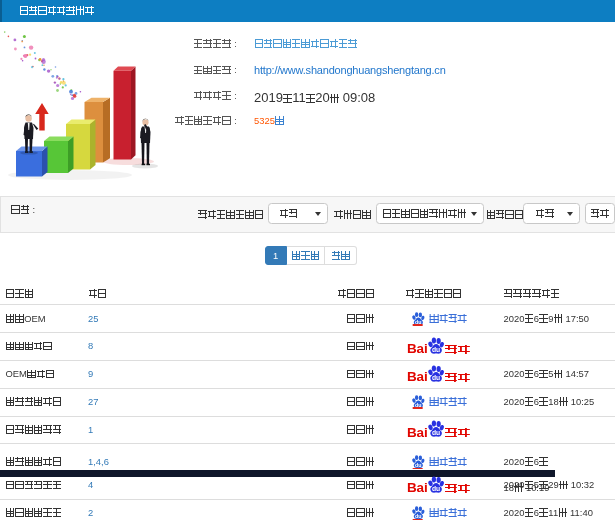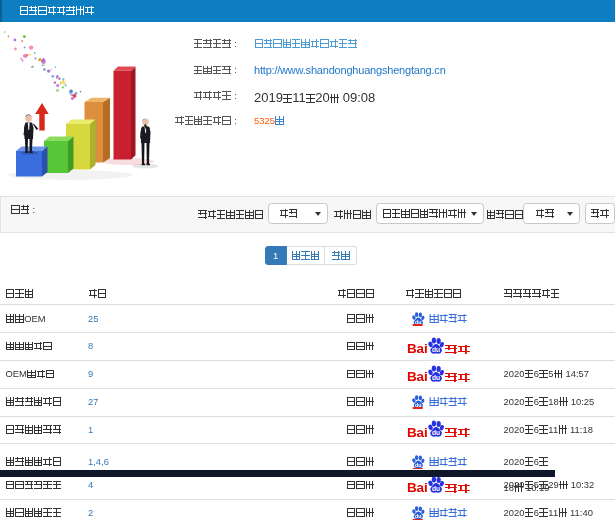--- a/index.html
+++ b/index.html
@@ -171,20 +171,21 @@
 <div class="abs" style="left:438.5px;top:0;height:100%;line-height:25.78px;font-size:9.4px;transform:translateX(-50%);white-space:nowrap"><span style="display:inline-block;position:relative;width:15px;height:16px;vertical-align:-5px"><span style="position:absolute;left:0;top:0;line-height:0"><svg width="15" height="15" viewBox="0 0 24 24" style="display:inline-block;vertical-align:baseline">
             <g fill="#2b5fd9">
               <ellipse cx="5.2" cy="10.5" rx="2.6" ry="3.6" transform="rotate(-20 5.2 10.5)"></ellipse>
               <ellipse cx="9.5" cy="5.8" rx="2.7" ry="3.8"></ellipse>
               <ellipse cx="15.5" cy="6.2" rx="2.7" ry="3.8"></ellipse>
               <ellipse cx="19.5" cy="11" rx="2.5" ry="3.5" transform="rotate(18 19.5 11)"></ellipse>
               <path d="M12.3 10.2 C14.8 10.2 15.8 12.5 17.5 14.2 C19.2 15.9 20 17 19.4 19.2 C18.8 21.4 16.8 22.3 14.9 22.3 C13 22.3 12.4 21.9 12.3 21.9 C12.2 21.9 11.6 22.3 9.7 22.3 C7.8 22.3 5.8 21.4 5.2 19.2 C4.6 17 5.4 15.9 7.1 14.2 C8.8 12.5 9.8 10.2 12.3 10.2 Z"></path>
             </g>
             <text x="12.3" y="20" font-size="8.5" fill="#fff" text-anchor="middle" font-family="Liberation Sans" font-weight="bold">du</text>
           </svg></span><span style="position:absolute;left:2px;top:13.6px;width:10.5px;height:1.7px;background:#e1251b"></span></span> <span style="color:#3a6fd8;margin-left:1.5px"><b class="z z5"></b><b class="z z2"></b><b class="z z4"></b><b class="z z2"></b></span></div>
+<div class="abs" style="left:503.5px;top:0;height:100%;line-height:25.78px;font-size:9.4px;">2020<b class="z z0"></b>6<b class="z z0"></b>9<b class="z z3"></b> 17:50</div>
 </div>
 <div class="abs" style="left:0;top:333.33px;width:615px;height:27.78px;border-bottom:1px solid #ddd;color:#333">
 <div class="abs" style="left:5.4px;top:0;height:100%;line-height:25.78px;font-size:9.4px;"><b class="z z5"></b><b class="z z5"></b><b class="z z5"></b><b class="z z2"></b><b class="z z1"></b></div>
 <div class="abs" style="left:88.0px;top:0;height:100%;line-height:25.78px;font-size:9.4px;"><span style="color:#337ab7">8</span></div>
 <div class="abs" style="left:346.4px;top:0;height:100%;line-height:25.78px;font-size:9.4px;"><b class="z z1"></b><b class="z z1"></b><b class="z z3"></b></div>
 <div class="abs" style="left:438.5px;top:0;height:100%;line-height:25.78px;font-size:9.4px;transform:translateX(-50%);white-space:nowrap"><span style="color:#e10601;font-weight:bold;font-size:13.5px;letter-spacing:-0.1px;vertical-align:-4.2px">Bai</span><span style="display:inline-block;vertical-align:-5.5px;margin:0 -1px;line-height:0"><svg width="19" height="19" viewBox="0 0 24 24" style="display:inline-block;vertical-align:baseline">
           <g fill="#2932e1">
             <ellipse cx="5.2" cy="10.5" rx="2.6" ry="3.6" transform="rotate(-20 5.2 10.5)"></ellipse>
             <ellipse cx="9.5" cy="5.8" rx="2.7" ry="3.8"></ellipse>
             <ellipse cx="15.5" cy="6.2" rx="2.7" ry="3.8"></ellipse>
@@ -233,21 +234,20 @@
 <div class="abs" style="left:438.5px;top:0;height:100%;line-height:25.78px;font-size:9.4px;transform:translateX(-50%);white-space:nowrap"><span style="color:#e10601;font-weight:bold;font-size:13.5px;letter-spacing:-0.1px;vertical-align:-4.2px">Bai</span><span style="display:inline-block;vertical-align:-5.5px;margin:0 -1px;line-height:0"><svg width="19" height="19" viewBox="0 0 24 24" style="display:inline-block;vertical-align:baseline">
           <g fill="#2932e1">
             <ellipse cx="5.2" cy="10.5" rx="2.6" ry="3.6" transform="rotate(-20 5.2 10.5)"></ellipse>
             <ellipse cx="9.5" cy="5.8" rx="2.7" ry="3.8"></ellipse>
             <ellipse cx="15.5" cy="6.2" rx="2.7" ry="3.8"></ellipse>
             <ellipse cx="19.5" cy="11" rx="2.5" ry="3.5" transform="rotate(18 19.5 11)"></ellipse>
             <path d="M12.3 10.2 C14.8 10.2 15.8 12.5 17.5 14.2 C19.2 15.9 20 17 19.4 19.2 C18.8 21.4 16.8 22.3 14.9 22.3 C13 22.3 12.4 21.9 12.3 21.9 C12.2 21.9 11.6 22.3 9.7 22.3 C7.8 22.3 5.8 21.4 5.2 19.2 C4.6 17 5.4 15.9 7.1 14.2 C8.8 12.5 9.8 10.2 12.3 10.2 Z"></path>
           </g>
           <text x="12.3" y="20" font-size="8.5" fill="#fff" text-anchor="middle" font-family="Liberation Sans" font-weight="bold">du</text>
         </svg></span><span style="color:#e10601;font-weight:bold"><b class="z big z4 zb"></b><b class="z big z2 zb"></b></span></div>
-<div class="abs" style="left:503.5px;top:0;height:100%;line-height:25.78px;font-size:9.4px;">2020<b class="z z0"></b>6<b class="z z0"></b>11<b class="z z3"></b> 11:18</div>
 </div>
 <div class="abs" style="left:0;top:449px;width:555px;height:27.78px;border-bottom:7px solid #0f172a;color:#333">
 <div class="abs" style="left:5.4px;top:0;height:100%;line-height:25.78px;font-size:9.4px;"><b class="z z5"></b><b class="z z4"></b><b class="z z5"></b><b class="z z5"></b><b class="z z2"></b><b class="z z1"></b></div>
 <div class="abs" style="left:88.0px;top:0;height:100%;line-height:25.78px;font-size:9.4px;"><span style="color:#337ab7">1,4,6</span></div>
 <div class="abs" style="left:346.4px;top:0;height:100%;line-height:25.78px;font-size:9.4px;"><b class="z z1"></b><b class="z z1"></b><b class="z z3"></b></div>
 <div class="abs" style="left:438.5px;top:0;height:100%;line-height:25.78px;font-size:9.4px;transform:translateX(-50%);white-space:nowrap"><span style="display:inline-block;position:relative;width:15px;height:16px;vertical-align:-5px"><span style="position:absolute;left:0;top:0;line-height:0"><svg width="15" height="15" viewBox="0 0 24 24" style="display:inline-block;vertical-align:baseline">
             <g fill="#2b5fd9">
               <ellipse cx="5.2" cy="10.5" rx="2.6" ry="3.6" transform="rotate(-20 5.2 10.5)"></ellipse>
               <ellipse cx="9.5" cy="5.8" rx="2.7" ry="3.8"></ellipse>
               <ellipse cx="15.5" cy="6.2" rx="2.7" ry="3.8"></ellipse>

